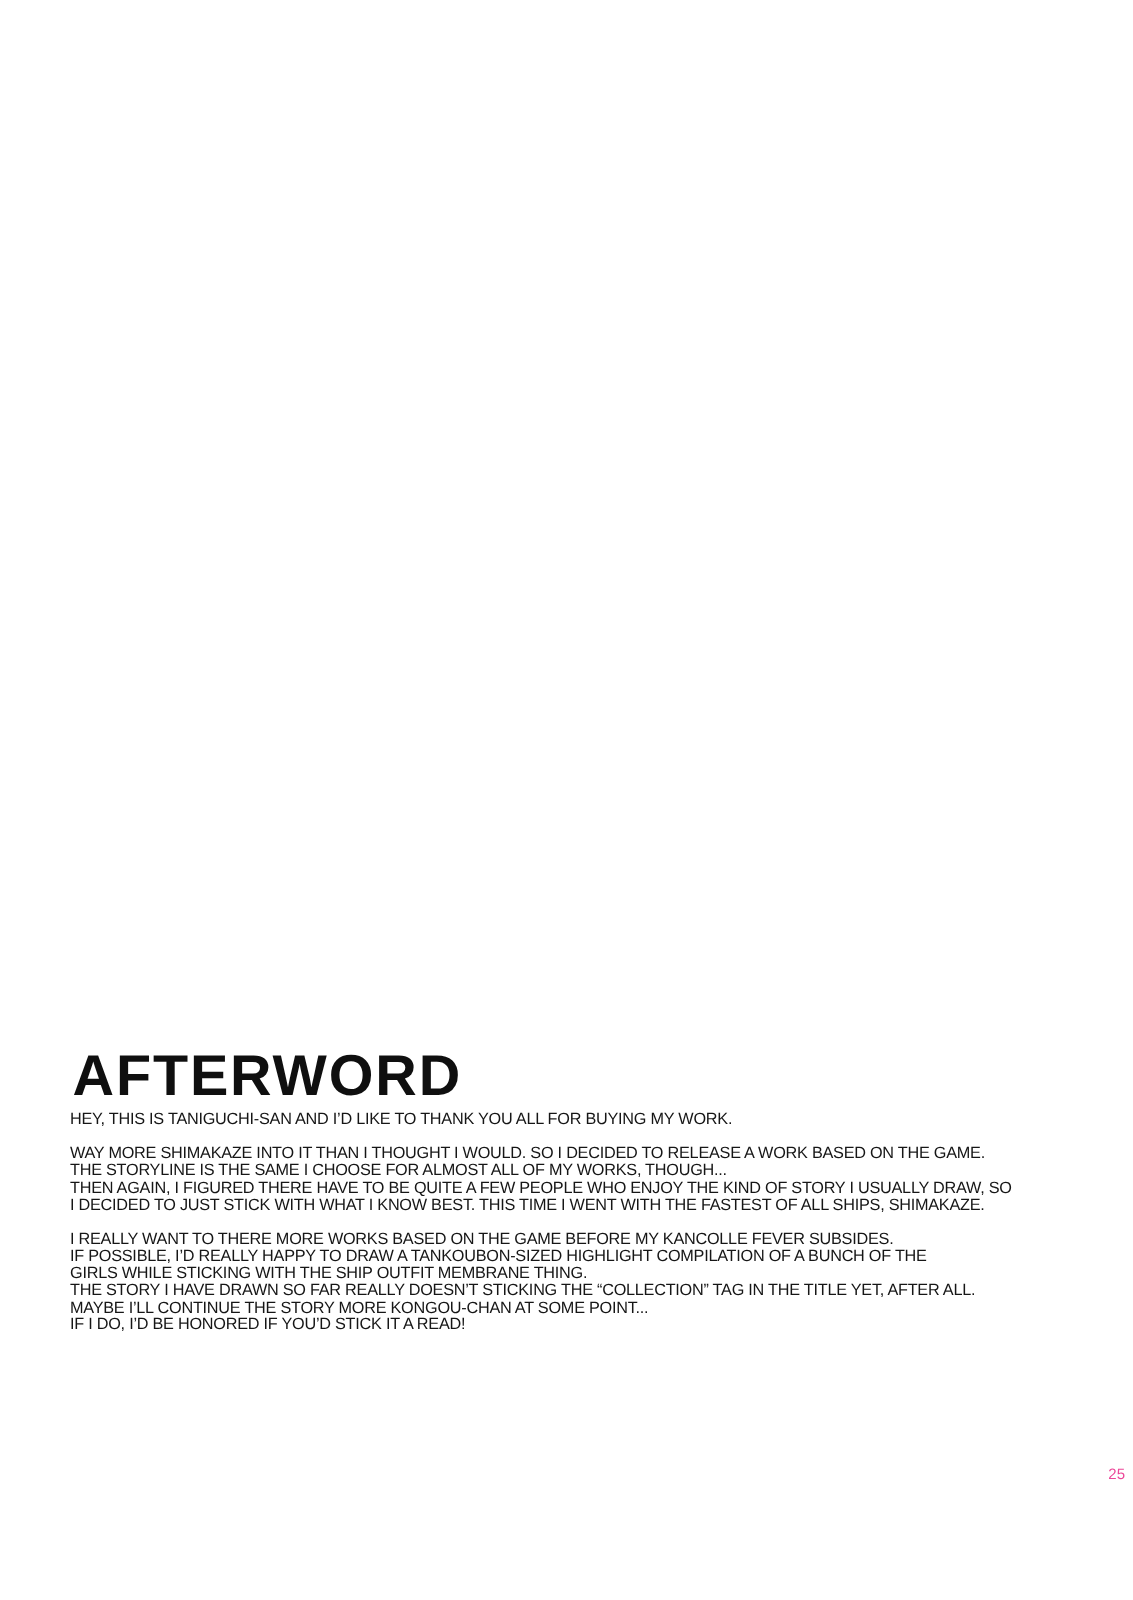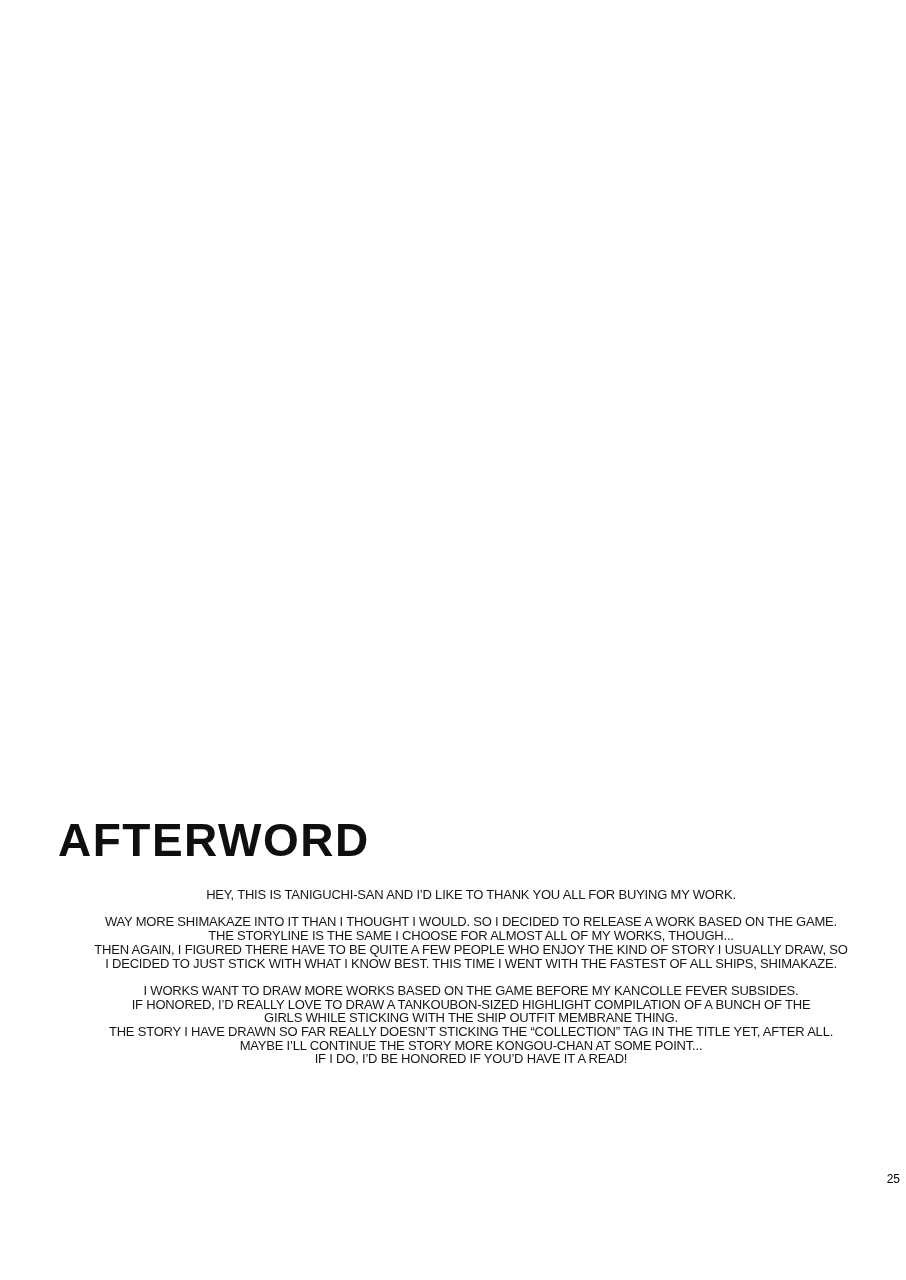--- a/index.html
+++ b/index.html
@@ -15,21 +15,21 @@
     font-family: "Liberation Sans", sans-serif;
   }
   .page {
     position: absolute;
     inset: 0;
     background: #ffffff;
   }
   .title {
     position: absolute;
     left: 58px;
-    top: 816px;
+    top: 836px;
     font-size: 46px;
     line-height: 1.05;
     font-weight: bold;
     letter-spacing: 1.5px;
     color: #0f0f0f;
     white-space: nowrap;
   }
   .text-block {
     position: absolute;
     left: 56px;
@@ -40,29 +40,28 @@
     letter-spacing: -0.2px;
     color: #161616;
     font-weight: normal;
   }
   .paragraph {
     margin: 0 0 13.7px 0;
     padding: 0;
   }
   .text-line {
     white-space: nowrap;
-    text-align: center;
   }
   .page-number {
     position: absolute;
     right: 6px;
     top: 1172px;
     font-size: 12px;
     line-height: 14px;
-    color: #000000;
+    color: #ec4899;
   }
 </style>
 </head>
 <body>
 
 <div class="page">
 
   <div class="title">AFTERWORD</div>
 
   <div class="text-block">
@@ -72,25 +71,25 @@
     </div>
 
     <div class="paragraph">
       <div class="text-line">WAY MORE SHIMAKAZE INTO IT THAN I THOUGHT I WOULD. SO I DECIDED TO RELEASE A WORK BASED ON THE GAME.</div>
       <div class="text-line">THE STORYLINE IS THE SAME I CHOOSE FOR ALMOST ALL OF MY WORKS, THOUGH...</div>
       <div class="text-line">THEN AGAIN, I FIGURED THERE HAVE TO BE QUITE A FEW PEOPLE WHO ENJOY THE KIND OF STORY I USUALLY DRAW, SO</div>
       <div class="text-line">I DECIDED TO JUST STICK WITH WHAT I KNOW BEST. THIS TIME I WENT WITH THE FASTEST OF ALL SHIPS, SHIMAKAZE.</div>
     </div>
 
     <div class="paragraph">
-      <div class="text-line">I WORKS WANT TO DRAW MORE WORKS BASED ON THE GAME BEFORE MY KANCOLLE FEVER SUBSIDES.</div>
-      <div class="text-line">IF HONORED, I’D REALLY LOVE TO DRAW A TANKOUBON-SIZED HIGHLIGHT COMPILATION OF A BUNCH OF THE</div>
+      <div class="text-line">I REALLY WANT TO THERE MORE WORKS BASED ON THE GAME BEFORE MY KANCOLLE FEVER SUBSIDES.</div>
+      <div class="text-line">IF POSSIBLE, I’D REALLY HAPPY TO DRAW A TANKOUBON-SIZED HIGHLIGHT COMPILATION OF A BUNCH OF THE</div>
       <div class="text-line">GIRLS WHILE STICKING WITH THE SHIP OUTFIT MEMBRANE THING.</div>
       <div class="text-line">THE STORY I HAVE DRAWN SO FAR REALLY DOESN’T STICKING THE “COLLECTION” TAG IN THE TITLE YET, AFTER ALL.</div>
       <div class="text-line">MAYBE I’LL CONTINUE THE STORY MORE KONGOU-CHAN AT SOME POINT...</div>
-      <div class="text-line">IF I DO, I’D BE HONORED IF YOU’D HAVE IT A READ!</div>
+      <div class="text-line">IF I DO, I’D BE HONORED IF YOU’D STICK IT A READ!</div>
     </div>
 
   </div>
 
   <div class="page-number">25</div>
 
 </div>
 
 </body></html>

